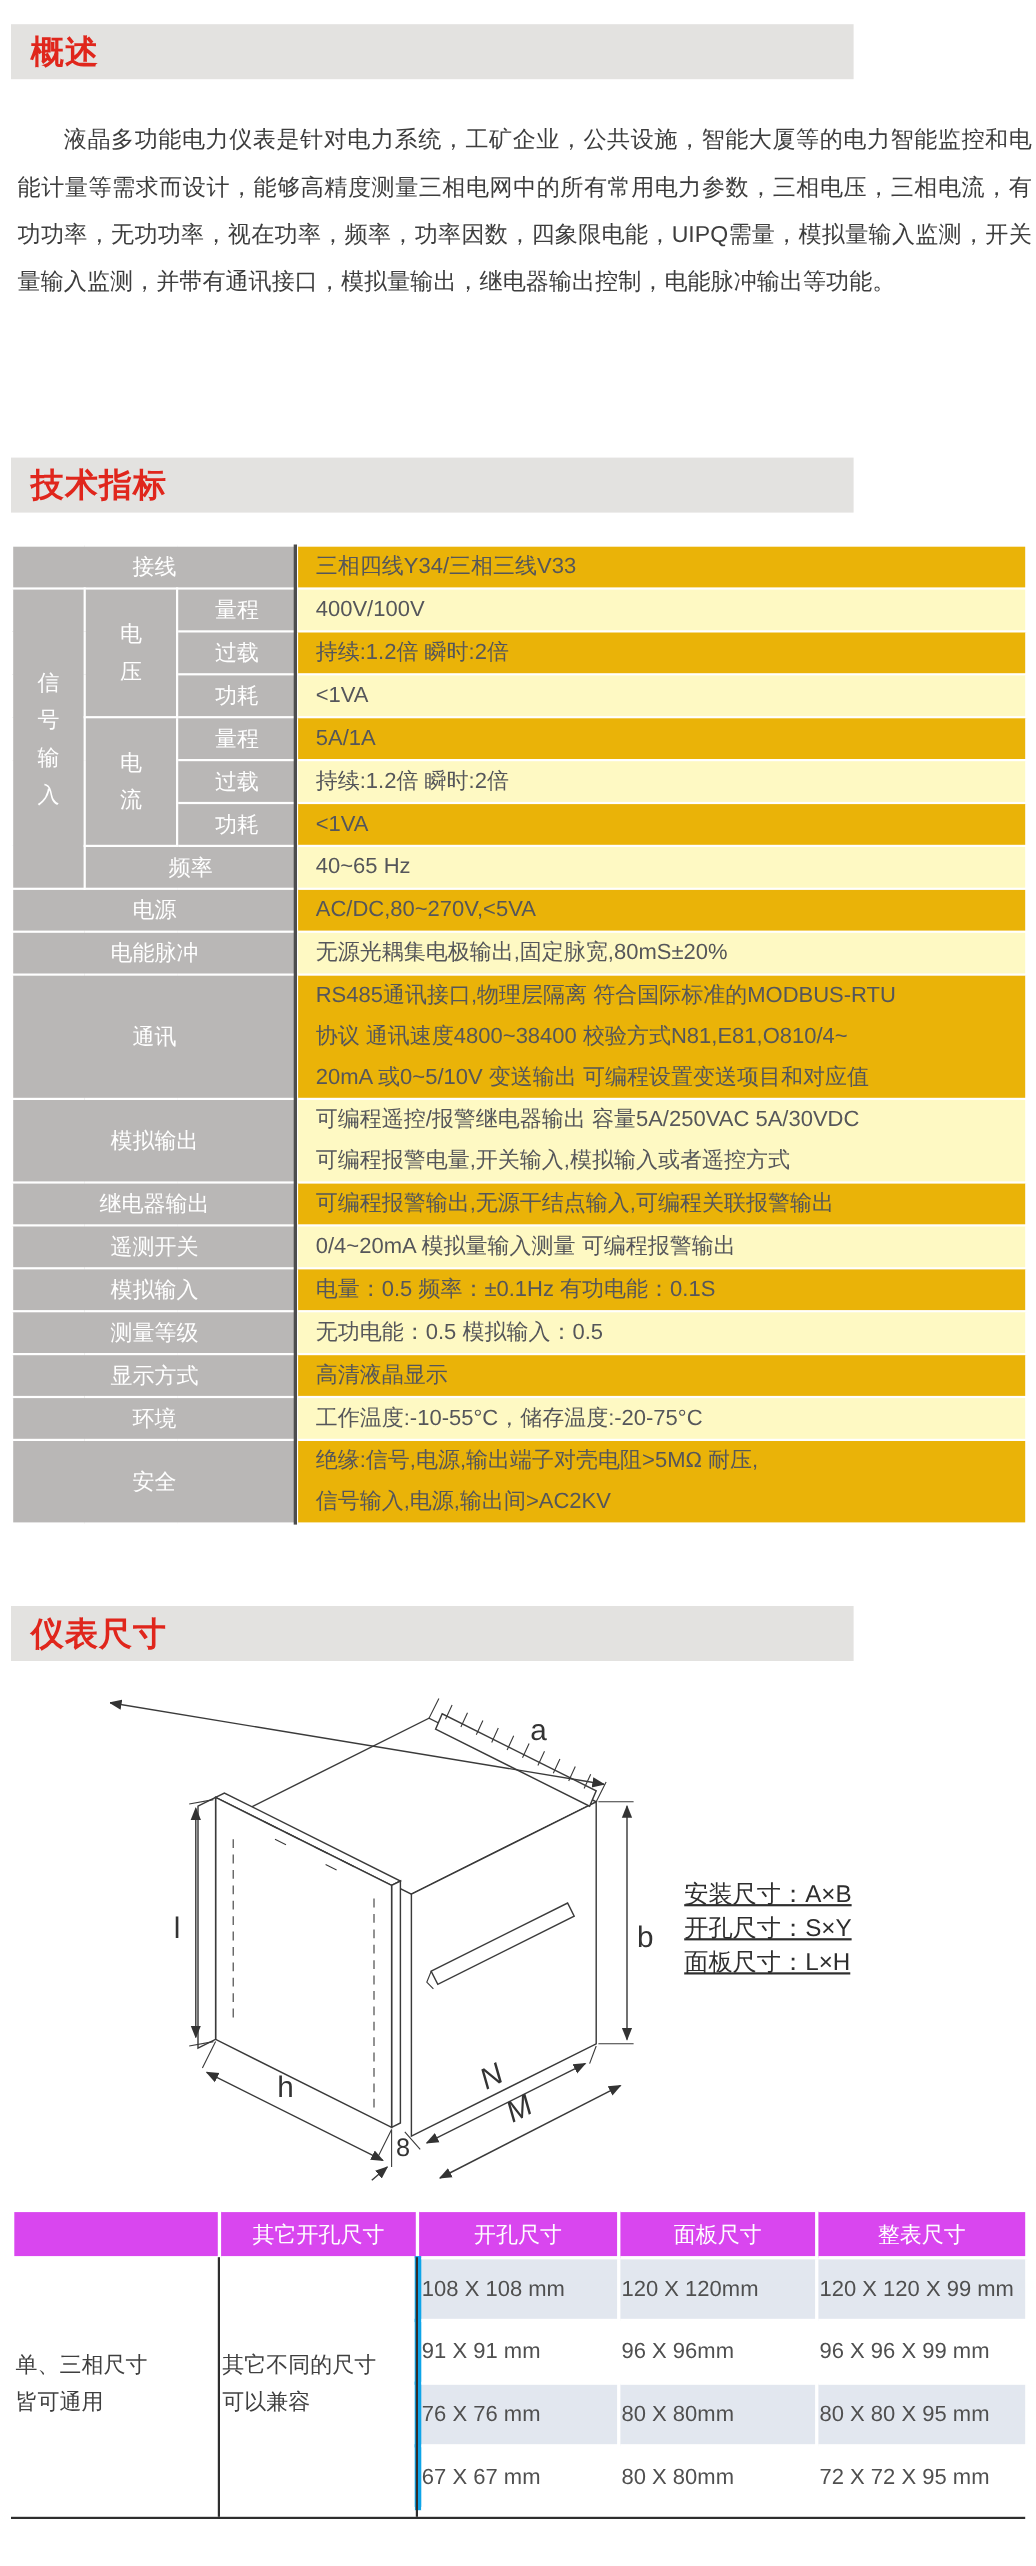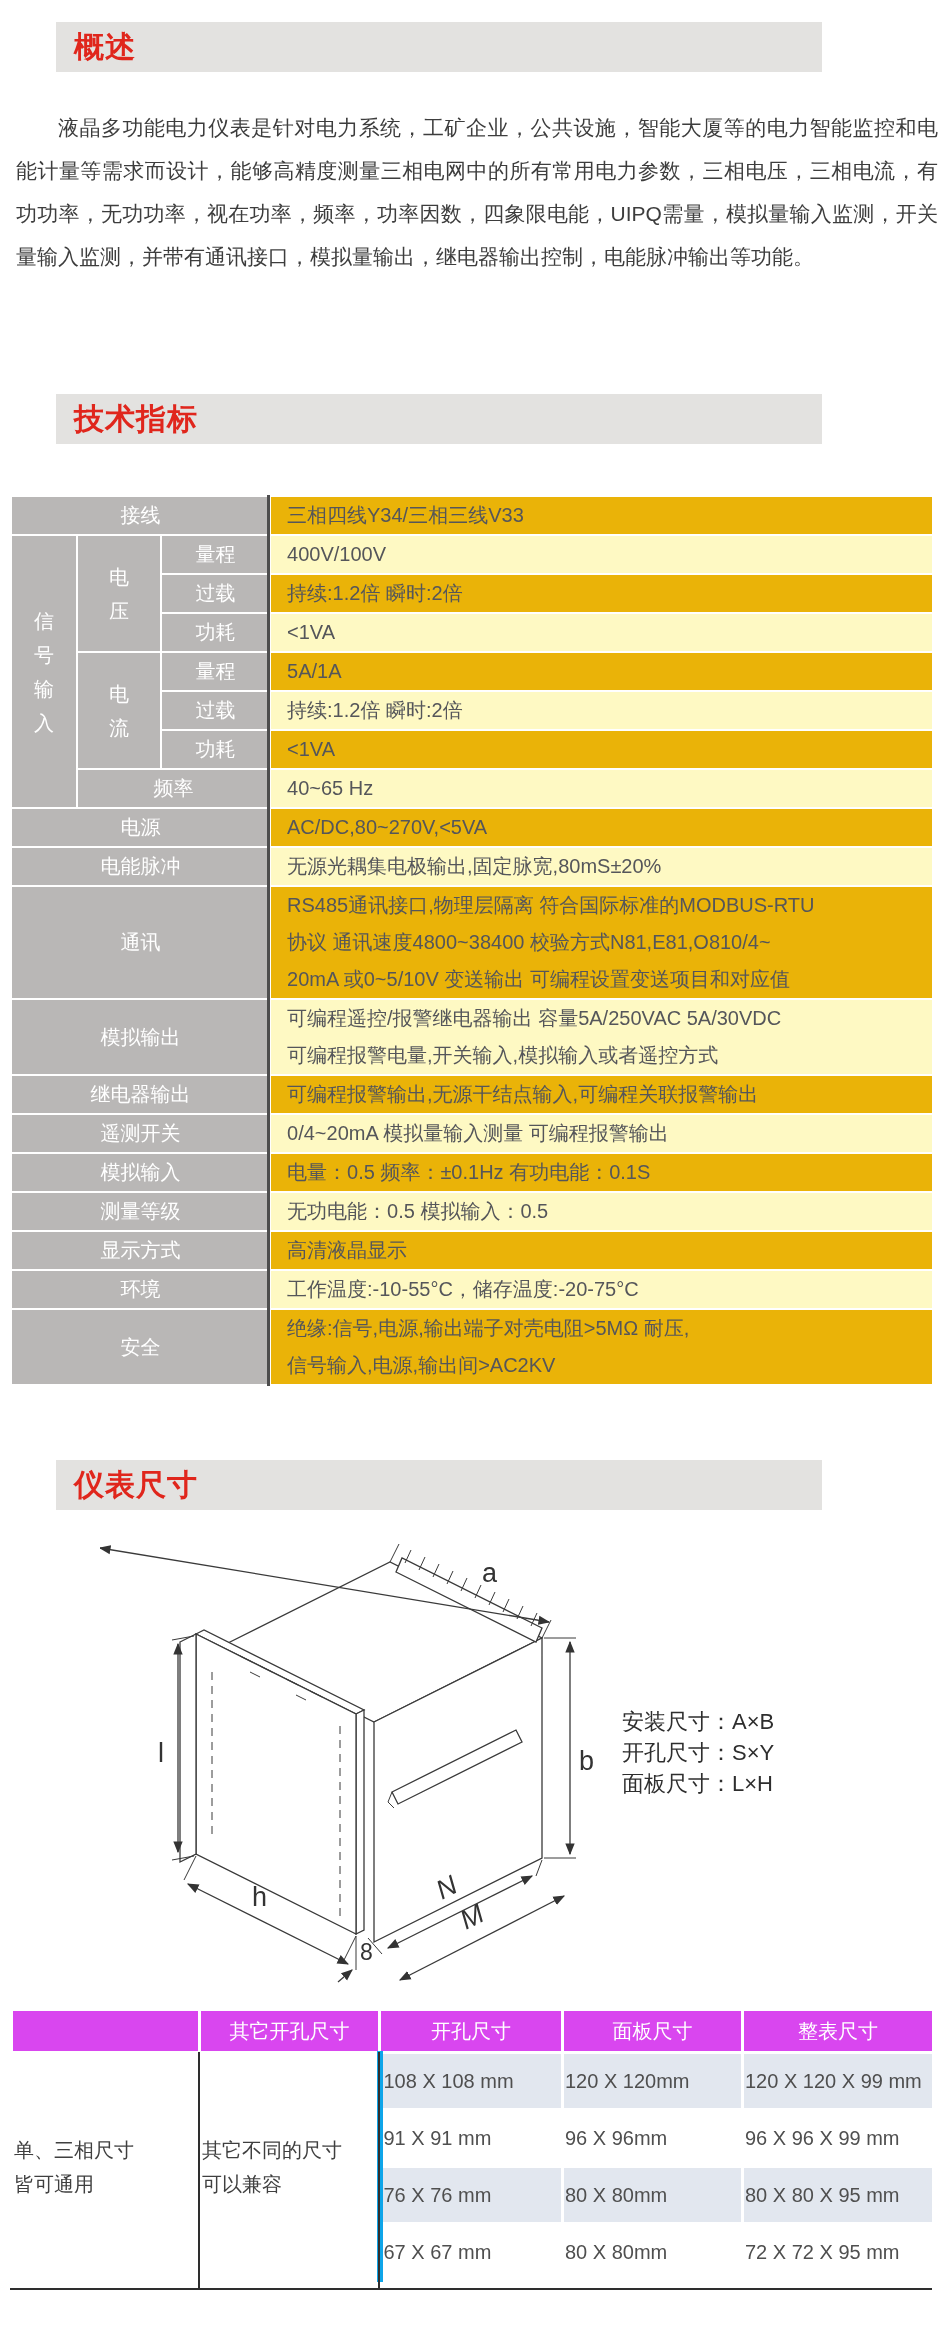--- a/index.html
+++ b/index.html
@@ -1,39 +1,39 @@
 <!DOCTYPE html>
 <html><head>
 <meta charset="utf-8">
 <style>
   html,body{margin:0;padding:0;background:#fff;}
   body{font-family:"Liberation Sans","DejaVu Sans",sans-serif;}
   #page{position:relative;width:942px;height:2333px;background:#fff;overflow:hidden;}
 
   .bar{position:absolute;left:10px;width:766px;height:50px;background:#e3e2e0;
-       display:flex;align-items:center;padding-left:18px;box-sizing:border-box;margin-left:46px;}
+       display:flex;align-items:center;padding-left:18px;box-sizing:border-box;}
   .bar .t{font-size:30px;font-weight:bold;color:#e0261c;letter-spacing:1px;}
 
   .para{position:absolute;left:16px;top:106px;width:922px;font-size:21px;line-height:43px;
         color:#3d3d3d;text-indent:2em;text-align:justify;white-space:pre-line;}
 
   
   .spec-wrap{position:absolute;left:10px;top:495px;width:922px;}
   table.spec{border-collapse:collapse;width:922px;table-layout:fixed;}
   table.spec td{border:2px solid #fff;vertical-align:middle;}
   table.spec td.lab{background:#b9b7b6;color:#fff;font-size:20px;text-align:center;height:34px;}
   table.spec td.val{font-size:20px;color:#55565a;padding:0 8px 0 16px;line-height:37px;height:34px;white-space:pre-line;}
   table.spec td.b{background:#eab308;}
   table.spec td.w{background:#fef9c3;}
   .vert{display:inline-block;width:22px;word-break:break-all;line-height:34px;text-align:center;}
   .spec-div{position:absolute;left:257px;top:0;bottom:0;width:3px;background:#4d4d4d;}
 
   
   .draw{position:absolute;left:100px;top:1540px;width:540px;height:450px;}
-  .legend{position:absolute;left:622px;top:1706px;font-size:22px;line-height:31px;color:#2e2e2e;white-space:pre-line;}
+  .legend{position:absolute;left:622px;top:1706px;font-size:22px;line-height:31px;color:#2e2e2e;white-space:pre-line;text-decoration:underline;}
 
   
   .size-wrap{position:absolute;left:10px;top:2008px;width:922px;}
   table.size{border-collapse:collapse;width:922px;table-layout:fixed;}
   table.size th{background:#d946ef;color:#fff;font-size:20px;font-weight:normal;
                 height:38px;border:3px solid #fff;}
   table.size td{border:3px solid #fff;text-align:left;vertical-align:middle;}
   table.size td.merge{background:#fff;color:#3f3f3f;font-size:20px;line-height:34px;white-space:pre-line;}
   table.size td.cell{font-size:20px;color:#4f4f4f;height:52px;}
   table.size td.b{background:#e2e7ef;}
@@ -46,21 +46,21 @@
 </head>
 <body>
 
 <div id="page">
 
   <div class="bar" style="top:22px">
     <span class="t">概述</span>
   </div>
   <div class="para">液晶多功能电力仪表是针对电力系统，工矿企业，公共设施，智能大厦等的电力智能监控和电能计量等需求而设计，能够高精度测量三相电网中的所有常用电力参数，三相电压，三相电流，有功功率，无功功率，视在功率，频率，功率因数，四象限电能，UIPQ需量，模拟量输入监测，开关量输入监测，并带有通讯接口，模拟量输出，继电器输出控制，电能脉冲输出等功能。</div>
 
-  <div class="bar" style="top:394px">
+  <div class="bar" style="top:416px">
     <span class="t">技术指标</span>
   </div>
 
   <div class="spec-wrap">
     <table class="spec">
       <colgroup>
           <col style="width:66px">
           <col style="width:84px">
           <col style="width:109px">
           <col style="width:663px">

